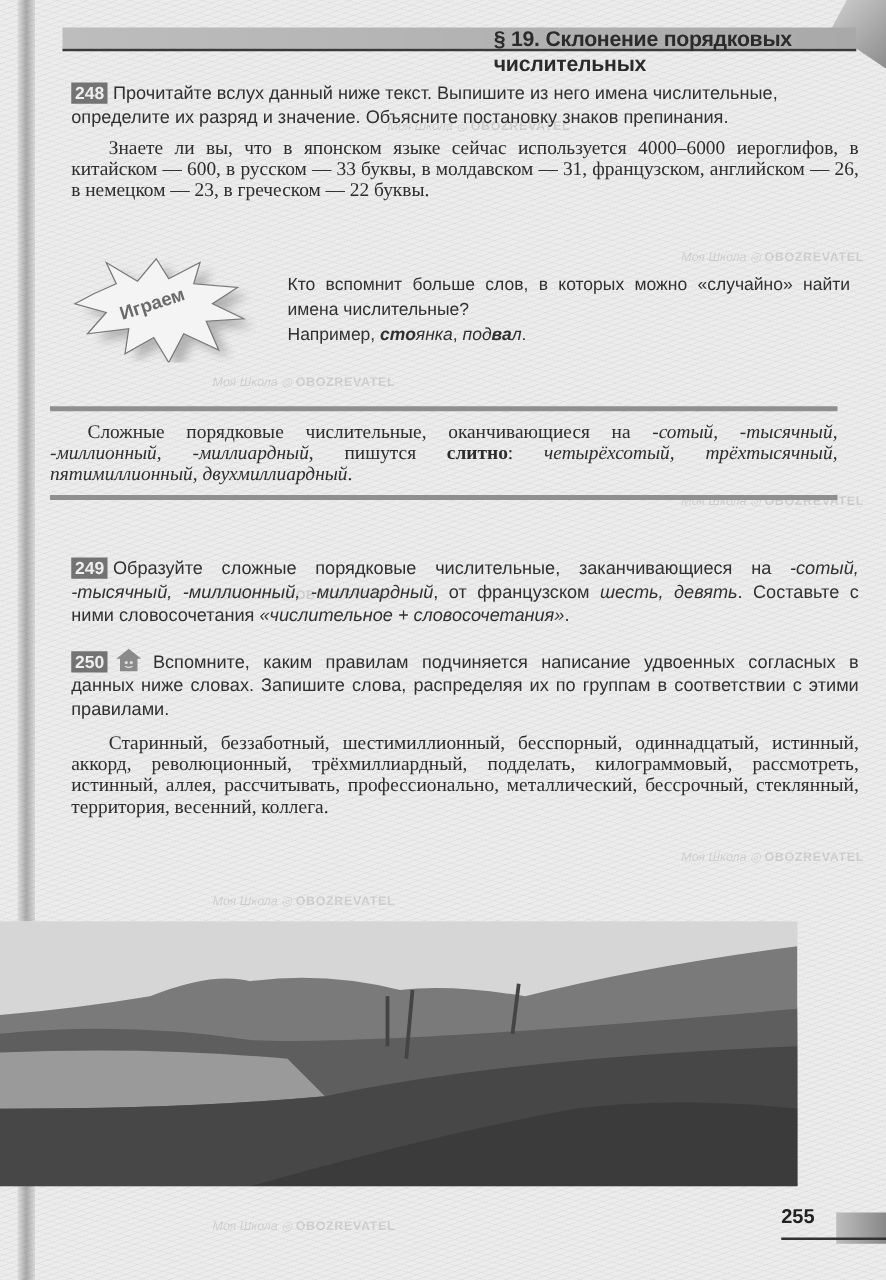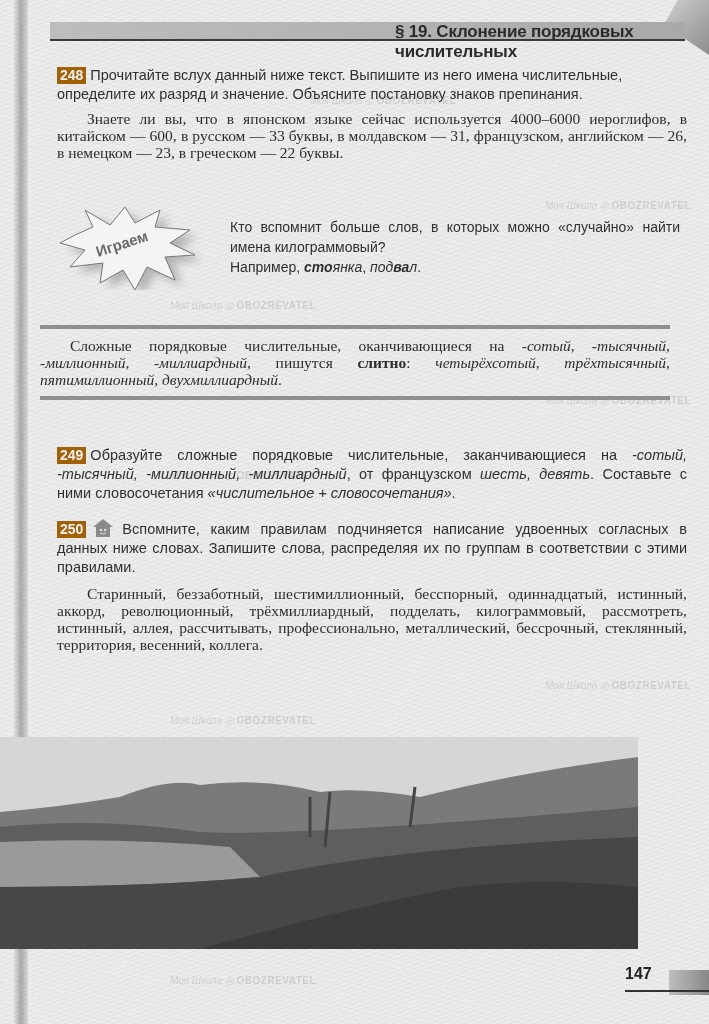--- a/index.html
+++ b/index.html
@@ -29,21 +29,21 @@
     position: absolute; left: 395px; top: 22px;
     font-family: "Liberation Sans", sans-serif; font-weight: bold; font-size: 17px;
     color: #2b2b2b; letter-spacing: -0.2px;
   }
   .corner-arrow {
     position: absolute; right: 0; top: 0; width: 45px; height: 55px;
     background: linear-gradient(135deg, #cfcfcf, #8c8c8c);
     clip-path: polygon(30% 0, 100% 0, 100% 100%, 0 45%);
   }
   .ex-num {
-    display: inline-block; background: #a16207; color: #efefef;
+    display: inline-block; background: #737373; color: #efefef;
     font-family: "Liberation Sans", sans-serif; font-weight: bold;
     font-size: 14px; padding: 0 3px; line-height: 17px; margin-right: 4px;
   }
   .block { position: absolute; left: 57px; width: 630px; }
   .task { font-family: "Liberation Sans", sans-serif; font-size: 14.5px; line-height: 19px; color: #303030; }
   .serif-text { font-family: "Liberation Serif", serif; font-size: 15.5px; line-height: 17px; text-align: justify; color: #2d2d2d; }
   .indent { text-indent: 30px; }
   i { }
   .game-box {
     position: absolute; left: 55px; top: 205px; width: 160px; height: 90px;
@@ -124,21 +124,21 @@
       <filter id="sh" x="-20%" y="-20%" width="140%" height="140%">
           <feGaussianBlur stdDeviation="4"></feGaussianBlur>
         </filter>
     </defs>
     <polygon points="20,30 38,22 30,5 55,20 70,2 80,18 105,5 100,22 135,25 115,38 140,50 110,52 120,75 92,62 80,85 68,65 45,78 48,58 15,62 30,45 5,38" fill="#888" opacity="0.55" filter="url(#sh)" transform="translate(8,6)"></polygon>
     <polygon points="20,30 38,22 30,5 55,20 70,2 80,18 105,5 100,22 135,25 115,38 140,50 110,52 120,75 92,62 80,85 68,65 45,78 48,58 15,62 30,45 5,38" fill="#f4f4f4" stroke="#777" stroke-width="1"></polygon>
   </svg>
   <span class="game-label">Играем</span>
 </div>
 <div class="game-text">
-  <span>Кто вспомнит больше слов, в которых можно «случайно» найти имена килограммовый?</span><br>
+  <span>Кто вспомнит больше слов, в которых можно «случайно» найти имена числительные?</span><br>
   <span>Например, </span><i><b>сто</b><span>янка</span></i><span>, </span><i><span>под</span><b>ва</b><span>л</span></i><span>.</span>
 </div>
 
 <div class="rule-box serif-text">
   <div class="indent">
     <span>Сложные порядковые числительные, оканчивающиеся на </span><i>-сотый, -тысячный, -миллионный, -миллиардный</i><span>, пишутся </span><b>слитно</b><span>: </span><i>четырёхсотый, трёхтысячный, пятимиллионный, двухмиллиардный</i><span>.</span>
   </div>
 </div>
 
 <div class="block task" style="top:446px; text-align:justify">
@@ -163,14 +163,14 @@
     <path d="M0,75 Q60,70 120,60 Q170,40 200,48 Q260,40 320,55 Q360,50 420,60 Q520,35 638,20 L638,212 L0,212 Z" fill="#7a7a7a"></path>
     <path d="M0,90 Q100,80 200,95 Q300,100 638,70 L638,212 L0,212 Z" fill="#5e5e5e"></path>
     <path d="M0,105 Q120,100 230,110 L260,140 Q150,150 0,150 Z" fill="#9a9a9a"></path>
     <path d="M0,150 Q150,150 260,140 Q400,110 638,100 L638,212 L0,212 Z" fill="#474747"></path>
     <path d="M200,212 Q350,170 460,150 Q540,140 638,150 L638,212 Z" fill="#3b3b3b"></path>
     <path d="M310,100 L310,60 M325,110 L330,55 M410,90 L415,50" stroke="#444" stroke-width="3"></path>
   </svg>
 </div>
 
 <div class="corner-br"></div>
-<div class="page-num">147</div>
+<div class="page-num">255</div>
 <div class="page-num-line"></div>
 
 </body></html>

